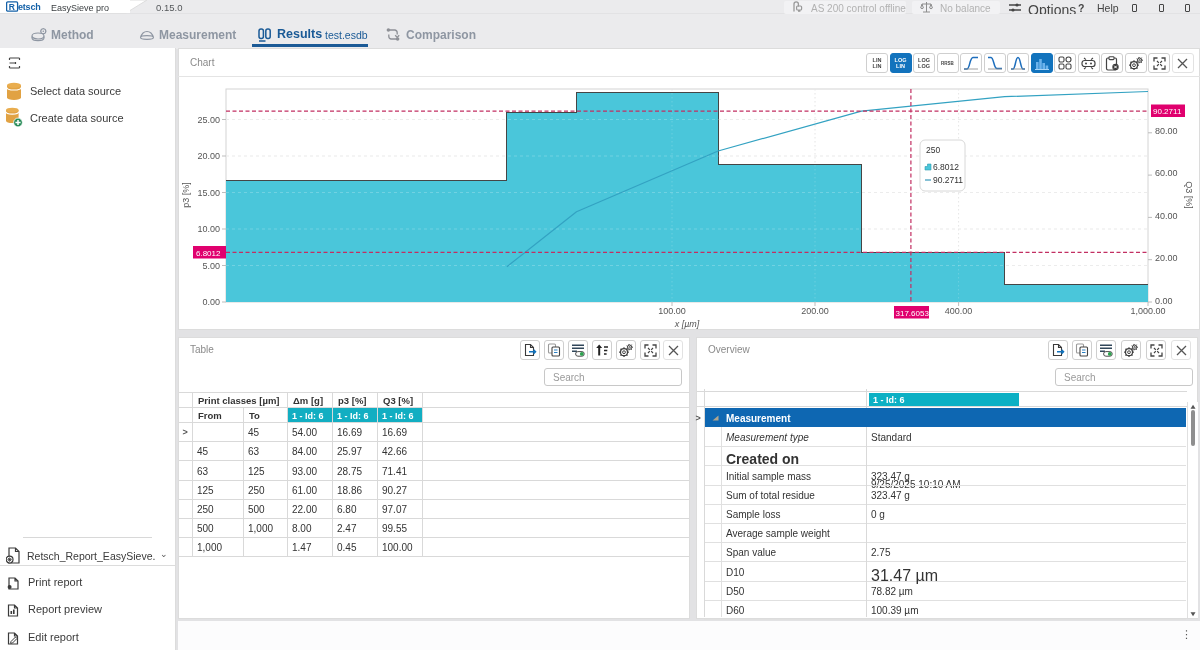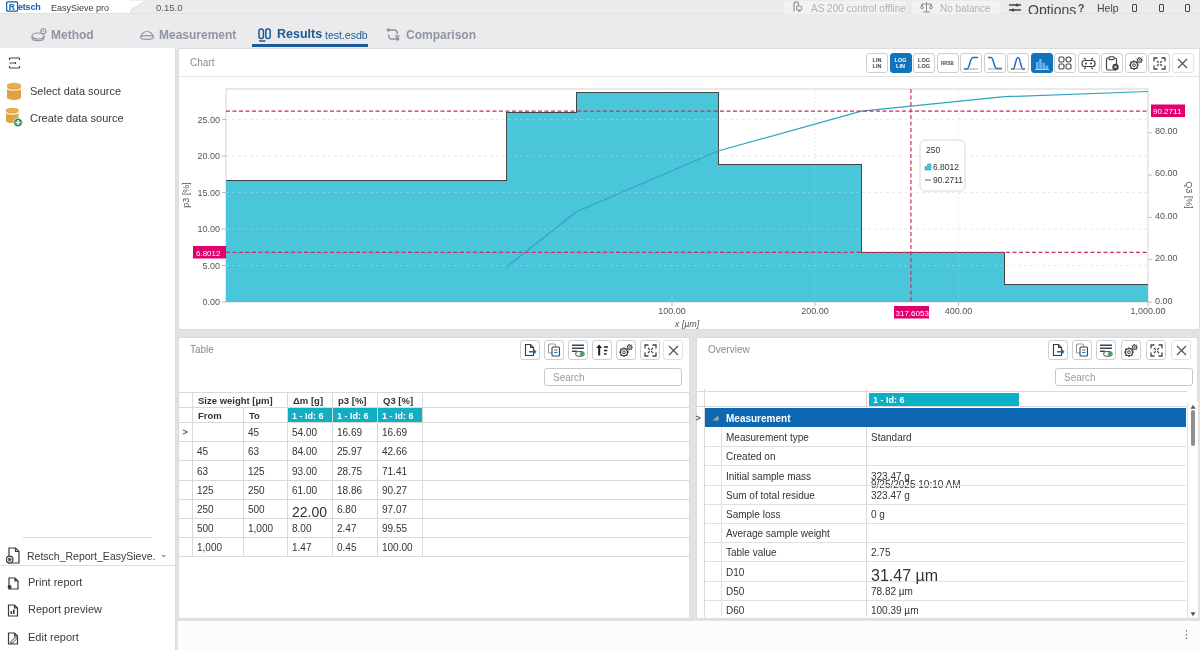--- a/index.html
+++ b/index.html
@@ -420,21 +420,21 @@
 <div class="abs" style="left:179px;top:498.8px;width:510px;height:1px;background:#d9d9d9;"></div>
 <div class="abs" style="left:179px;top:518.0px;width:510px;height:1px;background:#d9d9d9;"></div>
 <div class="abs" style="left:179px;top:537.2px;width:510px;height:1px;background:#d9d9d9;"></div>
 <div class="abs" style="left:179px;top:556.4px;width:510px;height:1px;background:#d9d9d9;"></div>
 <div class="abs" style="left:192px;top:392px;width:1px;height:164.4px;background:#d9d9d9;"></div>
 <div class="abs" style="left:287px;top:392px;width:1px;height:164.4px;background:#d9d9d9;"></div>
 <div class="abs" style="left:332px;top:392px;width:1px;height:164.4px;background:#d9d9d9;"></div>
 <div class="abs" style="left:377px;top:392px;width:1px;height:164.4px;background:#d9d9d9;"></div>
 <div class="abs" style="left:422px;top:392px;width:1px;height:164.4px;background:#d9d9d9;"></div>
 <div class="abs" style="left:243px;top:407px;width:1px;height:149.4px;background:#d9d9d9;"></div>
-<div class="abs" style="left:198px;top:395px;font-size:9.5px;font-weight:bold;color:#333;">Size weight [µm]</div>
+<div class="abs" style="left:198px;top:395px;font-size:9.5px;font-weight:bold;color:#333;">Print classes [µm]</div>
 <div class="abs" style="left:293px;top:395px;font-size:9.5px;font-weight:bold;color:#333;">Δm [g]</div>
 <div class="abs" style="left:338px;top:395px;font-size:9.5px;font-weight:bold;color:#333;">p3 [%]</div>
 <div class="abs" style="left:383px;top:395px;font-size:9.5px;font-weight:bold;color:#333;">Q3 [%]</div>
 <div class="abs" style="left:198px;top:410px;font-size:9.5px;font-weight:bold;color:#333;">From</div>
 <div class="abs" style="left:249px;top:410px;font-size:9.5px;font-weight:bold;color:#333;">To</div>
 <div class="abs" style="left:288px;top:408px;width:44px;height:14px;background:#12aec2;color:#fff;font-size:9px;font-weight:bold;padding:2.5px 0 0 4px;">1 - Id: 6</div>
 <div class="abs" style="left:333px;top:408px;width:44px;height:14px;background:#12aec2;color:#fff;font-size:9px;font-weight:bold;padding:2.5px 0 0 4px;">1 - Id: 6</div>
 <div class="abs" style="left:378px;top:408px;width:44px;height:14px;background:#12aec2;color:#fff;font-size:9px;font-weight:bold;padding:2.5px 0 0 4px;">1 - Id: 6</div>
 <div class="abs" style="left:182.5px;top:426.5px;font-size:9px;font-weight:bold;color:#555;">&gt;</div>
 <div class="abs" style="left:248px;top:427.2px;font-size:10px;color:#333;">45</div>
@@ -451,21 +451,21 @@
 <div class="abs" style="left:292px;top:465.6px;font-size:10px;color:#333;">93.00</div>
 <div class="abs" style="left:337px;top:465.6px;font-size:10px;color:#333;">28.75</div>
 <div class="abs" style="left:382px;top:465.6px;font-size:10px;color:#333;">71.41</div>
 <div class="abs" style="left:197px;top:484.8px;font-size:10px;color:#333;">125</div>
 <div class="abs" style="left:248px;top:484.8px;font-size:10px;color:#333;">250</div>
 <div class="abs" style="left:292px;top:484.8px;font-size:10px;color:#333;">61.00</div>
 <div class="abs" style="left:337px;top:484.8px;font-size:10px;color:#333;">18.86</div>
 <div class="abs" style="left:382px;top:484.8px;font-size:10px;color:#333;">90.27</div>
 <div class="abs" style="left:197px;top:504.0px;font-size:10px;color:#333;">250</div>
 <div class="abs" style="left:248px;top:504.0px;font-size:10px;color:#333;">500</div>
-<div class="abs" style="left:292px;top:504.0px;font-size:14px;color:#333;">22.00</div>
+<div class="abs" style="left:292px;top:504.0px;font-size:10px;color:#333;">22.00</div>
 <div class="abs" style="left:337px;top:504.0px;font-size:10px;color:#333;">6.80</div>
 <div class="abs" style="left:382px;top:504.0px;font-size:10px;color:#333;">97.07</div>
 <div class="abs" style="left:197px;top:523.2px;font-size:10px;color:#333;">500</div>
 <div class="abs" style="left:248px;top:523.2px;font-size:10px;color:#333;">1,000</div>
 <div class="abs" style="left:292px;top:523.2px;font-size:10px;color:#333;">8.00</div>
 <div class="abs" style="left:337px;top:523.2px;font-size:10px;color:#333;">2.47</div>
 <div class="abs" style="left:382px;top:523.2px;font-size:10px;color:#333;">99.55</div>
 <div class="abs" style="left:197px;top:542.4px;font-size:10px;color:#333;">1,000</div>
 <div class="abs" style="left:292px;top:542.4px;font-size:10px;color:#333;">1.47</div>
 <div class="abs" style="left:337px;top:542.4px;font-size:10px;color:#333;">0.45</div>
@@ -526,38 +526,38 @@
 <div class="abs" style="left:869px;top:392.5px;width:150px;height:13.5px;background:#0cb0c4;color:#fff;font-size:9px;font-weight:bold;padding:2px 0 0 4px;">1 - Id: 6</div>
 <div class="abs" style="left:705px;top:408px;width:481px;height:19px;background:#0e67b2;z-index:2;"></div>
 <div class="abs" style="left:695.5px;top:412.5px;font-size:9px;font-weight:bold;color:#555;">&gt;</div>
 <div class="abs" style="left:712px;top:415px;z-index:3;">
       <svg width="7" height="6">
         <path d="M6.5,0.5 L6.5,5.5 L0.5,5.5 Z" fill="#b0a58e"></path>
       </svg>
     </div>
 <div class="abs" style="left:726px;top:412.5px;font-size:10px;font-weight:bold;color:#fff;z-index:3;">Measurement</div>
 <div class="abs" style="left:704px;top:446.2px;width:482px;height:1px;background:#e0e0e0;"></div>
-<div class="abs" style="left:726px;top:432.2px;font-size:10px;color:#333;">Measurement type</div>
+<div class="abs" style="left:726px;top:432.2px;font-size:10px;color:#333;font-style:italic;">Measurement type</div>
 <div class="abs" style="left:871px;top:432.2px;font-size:10px;color:#333;">Standard</div>
 <div class="abs" style="left:704px;top:465.4px;width:482px;height:1px;background:#e0e0e0;"></div>
-<div class="abs" style="left:726px;top:451.4px;font-size:10px;color:#333;">Created on</div>
+<div class="abs" style="left:726px;top:451.4px;font-size:14px;color:#333;font-weight:bold;">Created on</div>
 <div class="abs" style="left:871px;top:451.4px;font-size:10px;color:#333;margin-top:28px;">9/25/2025 10:10 AM</div>
 <div class="abs" style="left:704px;top:484.6px;width:482px;height:1px;background:#e0e0e0;"></div>
 <div class="abs" style="left:726px;top:470.6px;font-size:10px;color:#333;">Initial sample mass</div>
 <div class="abs" style="left:871px;top:470.6px;font-size:10px;color:#333;">323.47 g</div>
 <div class="abs" style="left:704px;top:503.8px;width:482px;height:1px;background:#e0e0e0;"></div>
 <div class="abs" style="left:726px;top:489.8px;font-size:10px;color:#333;">Sum of total residue</div>
 <div class="abs" style="left:871px;top:489.8px;font-size:10px;color:#333;">323.47 g</div>
 <div class="abs" style="left:704px;top:523.0px;width:482px;height:1px;background:#e0e0e0;"></div>
 <div class="abs" style="left:726px;top:509.0px;font-size:10px;color:#333;">Sample loss</div>
 <div class="abs" style="left:871px;top:509.0px;font-size:10px;color:#333;text-align:center;">0 g</div>
 <div class="abs" style="left:704px;top:542.2px;width:482px;height:1px;background:#e0e0e0;"></div>
 <div class="abs" style="left:726px;top:528.2px;font-size:10px;color:#333;">Average sample weight</div>
 <div class="abs" style="left:704px;top:561.4px;width:482px;height:1px;background:#e0e0e0;"></div>
-<div class="abs" style="left:726px;top:547.4px;font-size:10px;color:#333;">Table value</div>
+<div class="abs" style="left:726px;top:547.4px;font-size:10px;color:#333;">Span value</div>
 <div class="abs" style="left:871px;top:547.4px;font-size:10px;color:#333;">2.75</div>
 <div class="abs" style="left:704px;top:580.6px;width:482px;height:1px;background:#e0e0e0;"></div>
 <div class="abs" style="left:726px;top:566.6px;font-size:10px;color:#333;">D10</div>
 <div class="abs" style="left:871px;top:566.6px;font-size:16px;color:#333;">31.47 µm</div>
 <div class="abs" style="left:704px;top:599.8px;width:482px;height:1px;background:#e0e0e0;"></div>
 <div class="abs" style="left:726px;top:585.8px;font-size:10px;color:#333;">D50</div>
 <div class="abs" style="left:871px;top:585.8px;font-size:10px;color:#333;">78.82 µm</div>
 <div class="abs" style="left:704px;top:619.0px;width:482px;height:1px;background:#e0e0e0;"></div>
 <div class="abs" style="left:726px;top:605.0px;font-size:10px;color:#333;">D60</div>
 <div class="abs" style="left:871px;top:605.0px;font-size:10px;color:#333;">100.39 µm</div>

